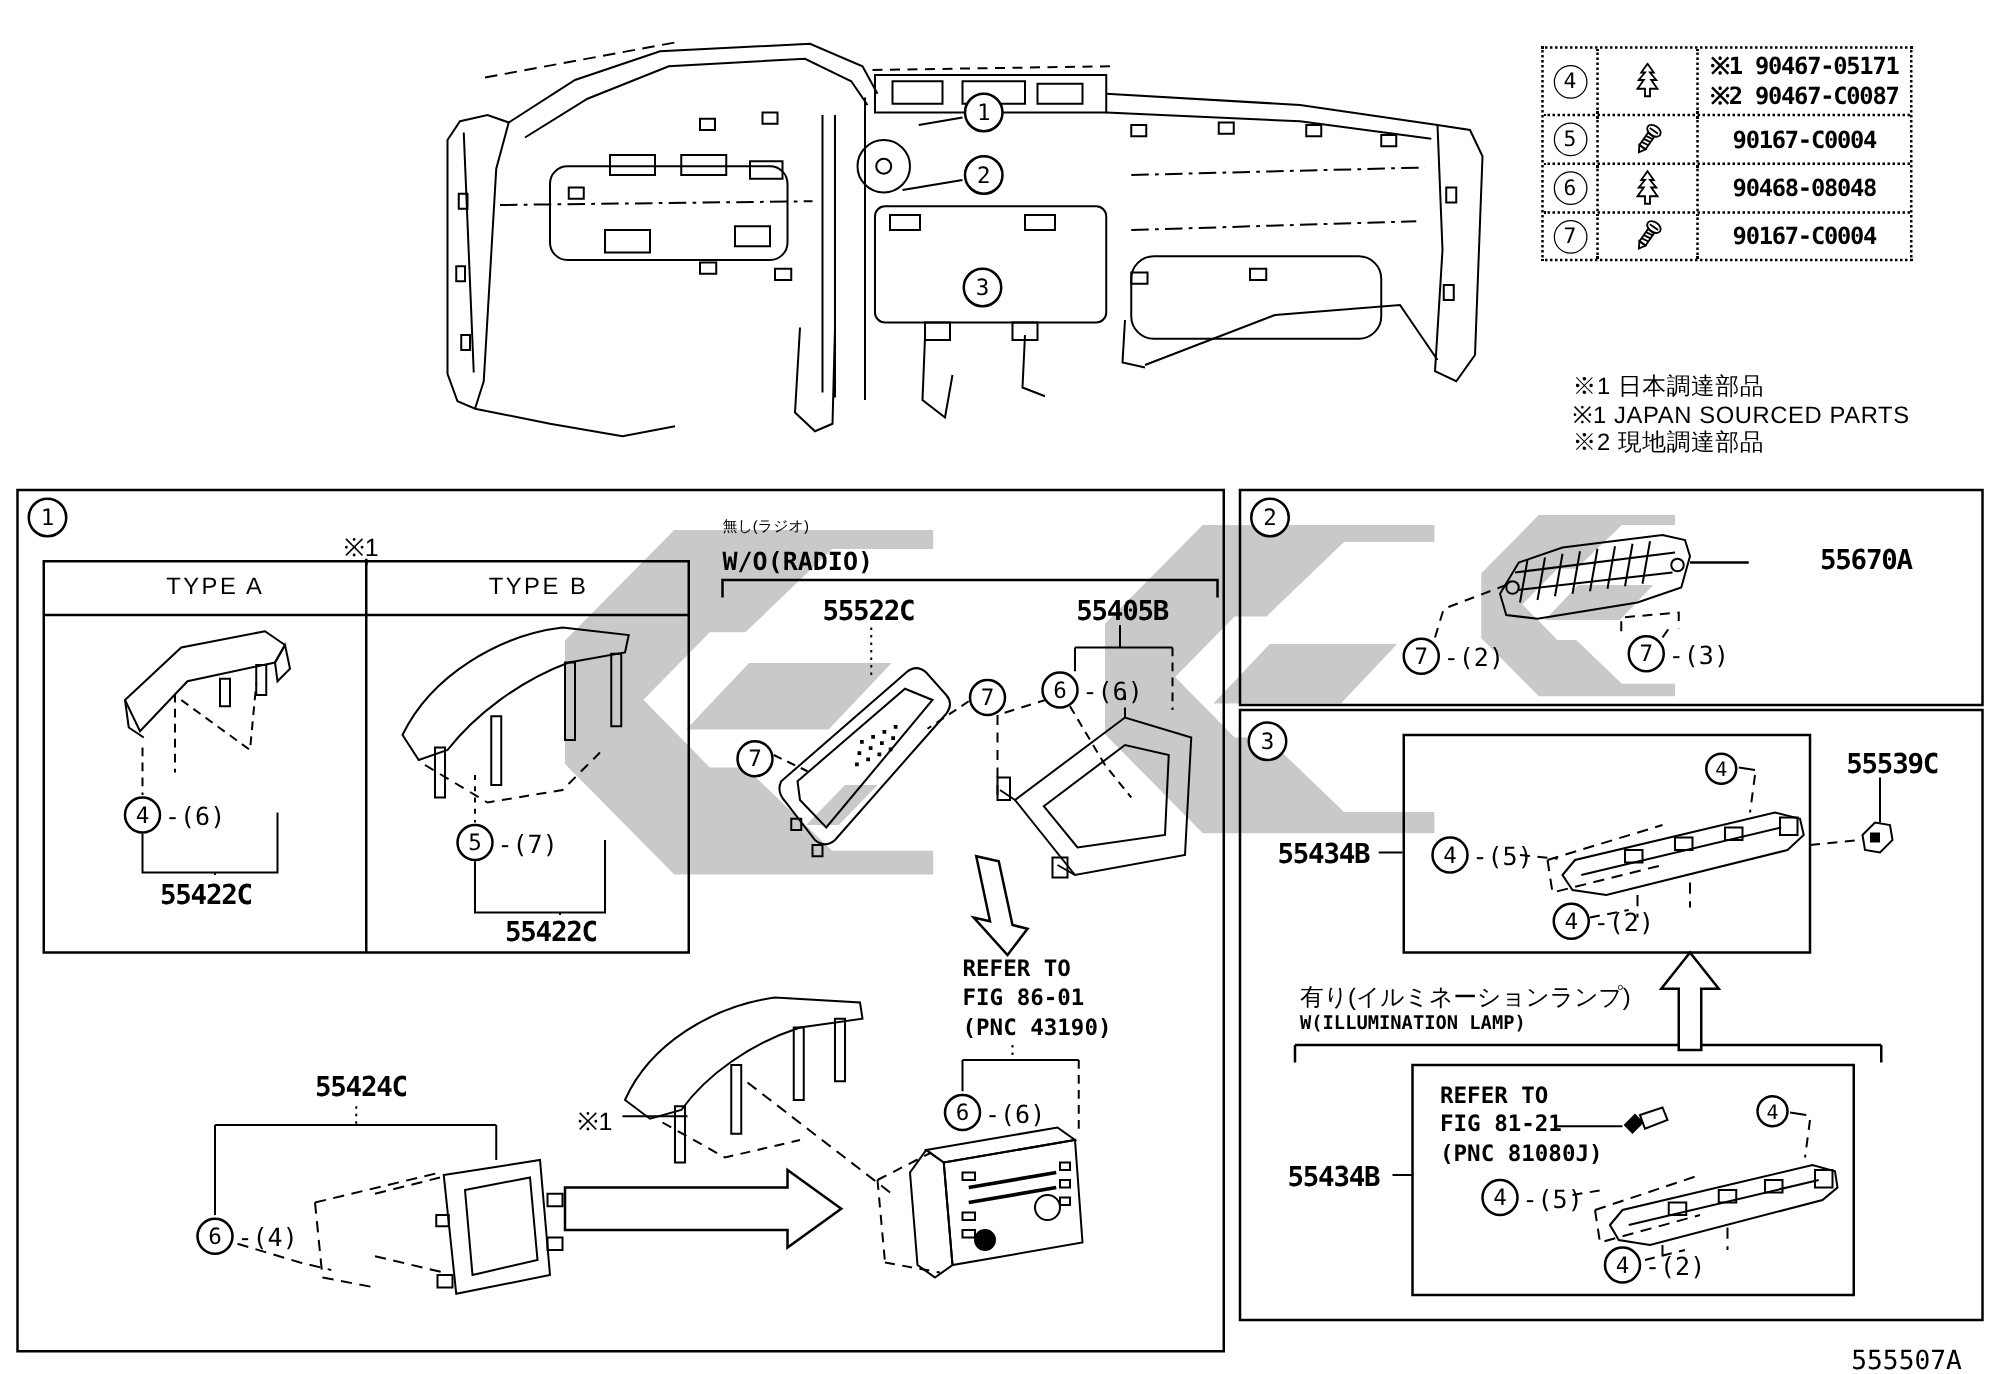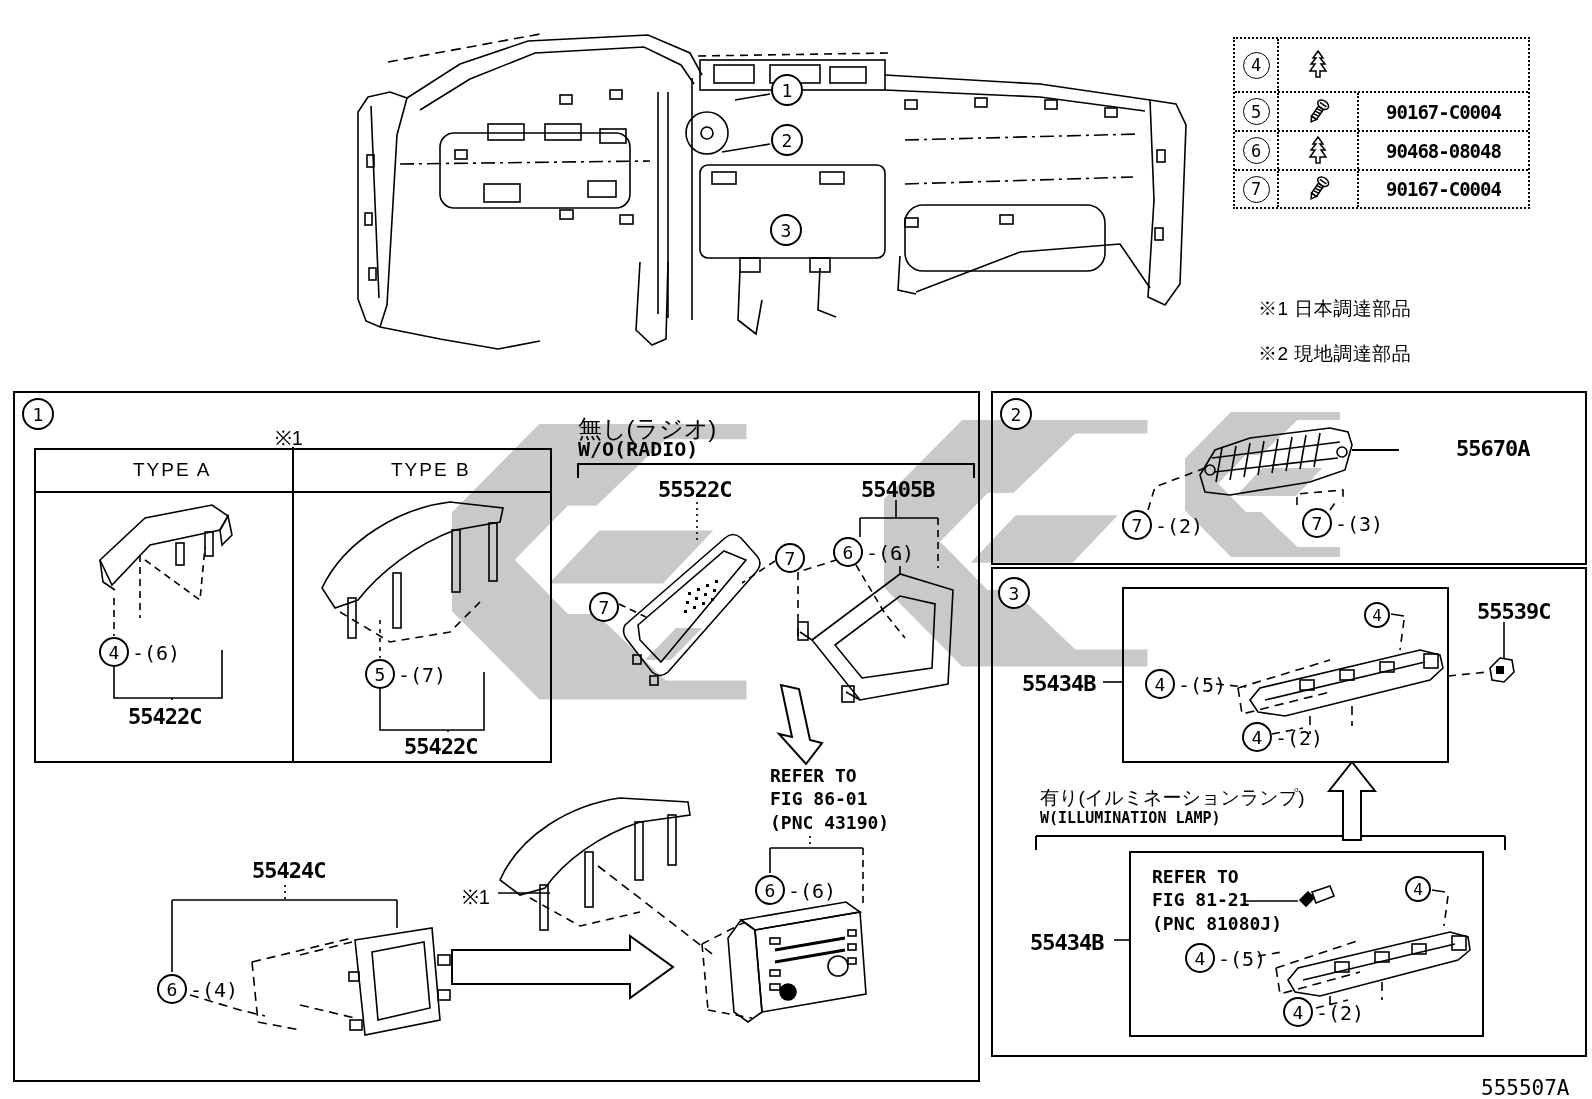--- a/index.html
+++ b/index.html
@@ -322,20 +322,24 @@
   <div class="ftable txtlayer">
     <div class="frow" style="height:52px">
       <div class="fc fc-n">
           <div class="co tbl">4</div>
         </div>
       <div class="fc fc-i">
         <svg width="22" height="30" viewBox="0 0 20 30" fill="none" stroke="#000" stroke-width="1.5">
           <polygon points="10,1 15,8 12,8 17,14 13,14 18,21 12,21 12,27 8,27 8,21 2,21 7,14 3,14 8,8 5,8"></polygon>
         </svg>
       </div>
+      <div class="fc fc-p">
+        <div class="pl">※1 90467-05171</div>
+        <div class="pl">※2 90467-C0087</div>
+      </div>
     </div>
     <div class="frow" style="height:37px">
       <div class="fc fc-n">
           <div class="co tbl">5</div>
         </div>
       <div class="fc fc-i">
         <svg width="30" height="26" viewBox="0 0 30 26" fill="none" stroke="#000" stroke-width="1.5">
           <g transform="rotate(35 15 13)">
             <ellipse cx="15" cy="4" rx="6" ry="4"></ellipse>
               <line x1="11" y1="4" x2="19" y2="4"></line>
@@ -381,40 +385,41 @@
           </g>
         </svg>
       </div>
       <div class="fc fc-p">
           <div class="pl">90167-C0004</div>
         </div>
     </div>
   </div>
 
   <div class="note txtlayer" style="left:1258px;top:296px">※1 日本調達部品</div>
+  <div class="note txtlayer" style="left:1258px;top:318px">※1 JAPAN SOURCED PARTS</div>
   <div class="note txtlayer" style="left:1258px;top:341px">※2 現地調達部品</div>
 
   <div class="co big txtlayer" style="left:771px;top:74px">1</div>
   <div class="co big txtlayer" style="left:771px;top:124px">2</div>
   <div class="co big txtlayer" style="left:770px;top:214px">3</div>
 
   <div class="co big txtlayer" style="left:22px;top:398px">1</div>
   <div class="jp txtlayer" style="left:275px;top:424px;font-size:20px">※1</div>
   <div class="hdr txtlayer" style="left:133px;top:459px">TYPE A</div>
   <div class="hdr txtlayer" style="left:391px;top:459px">TYPE B</div>
 
   <div class="co txtlayer" style="left:99px;top:637px">4</div>
   <div class="qty txtlayer" style="left:132px;top:641px">-(6)</div>
   <div class="pn txtlayer" style="left:128px;top:704px">55422C</div>
 
   <div class="co txtlayer" style="left:365px;top:659px">5</div>
   <div class="qty txtlayer" style="left:398px;top:663px">-(7)</div>
   <div class="pn txtlayer" style="left:404px;top:734px">55422C</div>
 
-  <div class="jp txtlayer" style="left:578px;top:413px;font-size:24px">無し(ラジオ)</div>
+  <div class="jp txtlayer" style="left:578px;top:413px;font-size:12px">無し(ラジオ)</div>
   <div class="tw txtlayer" style="left:578px;top:437px;font-size:20px">W/O(RADIO)</div>
 
   <div class="pn txtlayer" style="left:658px;top:477px">55522C</div>
   <div class="co txtlayer" style="left:775px;top:543px">7</div>
   <div class="co txtlayer" style="left:589px;top:592px">7</div>
 
   <div class="pn txtlayer" style="left:861px;top:477px">55405B</div>
   <div class="co txtlayer" style="left:833px;top:537px">6</div>
   <div class="qty txtlayer" style="left:866px;top:541px">-(6)</div>
 

